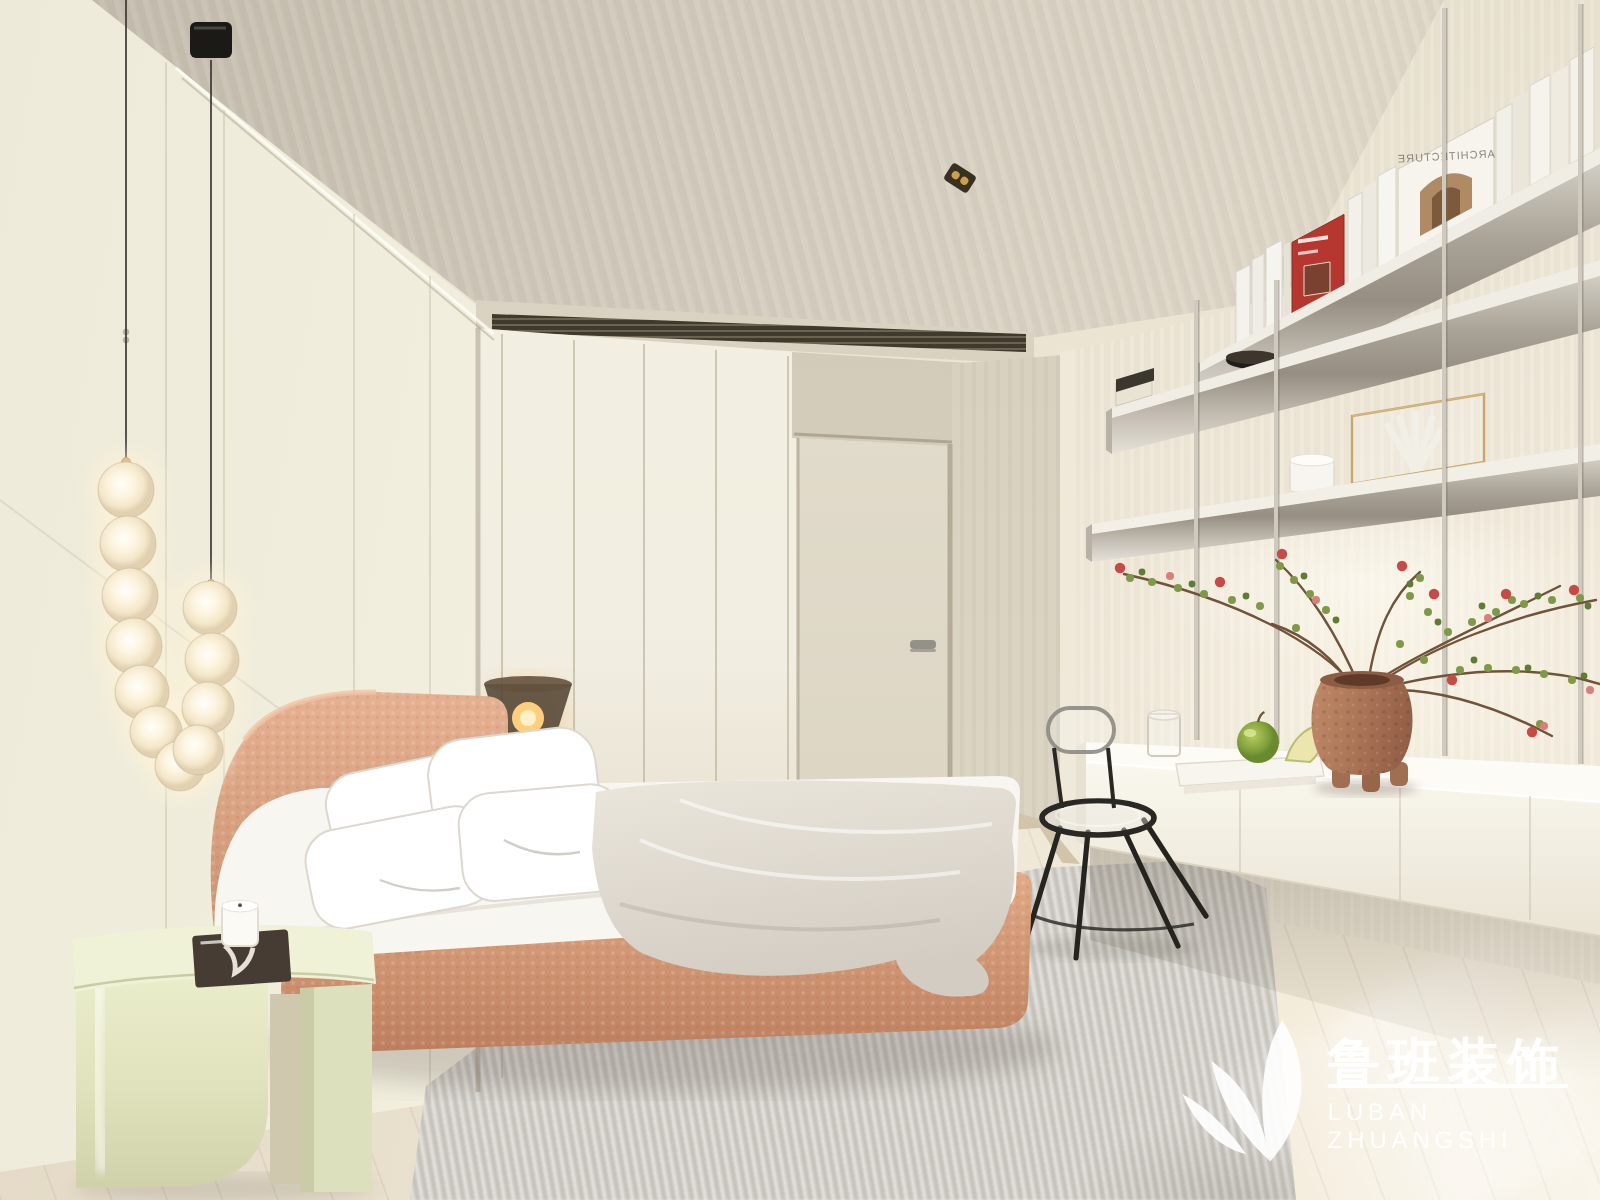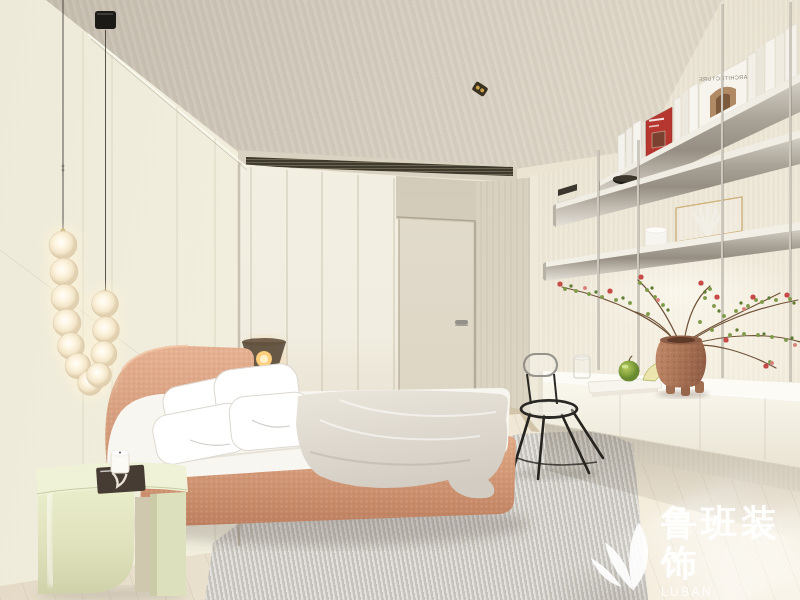--- a/index.html
+++ b/index.html
@@ -55,22 +55,22 @@
   .fl1{left:620px;top:492px;width:190px;height:120px;transform:rotate(-28deg);
        background:linear-gradient(90deg,transparent,rgba(255,255,255,.5),transparent);}
   .fl2{left:700px;top:515px;width:170px;height:100px;transform:rotate(-30deg);
        background:linear-gradient(90deg,transparent,rgba(255,255,255,.38),transparent);}
 
   .scene-svg{position:absolute;left:0;top:0;}
 
   .watermark{position:absolute;left:586px;top:503px;display:flex;align-items:center;gap:9px;
              color:rgba(255,255,255,.93);}
   .wm-icon{width:76px;height:88px;opacity:.92;}
-  .wm-cn{font-size:36px;font-weight:bold;letter-spacing:4px;line-height:1.1;
-         text-shadow:0 0 8px rgba(255,255,255,.25);}
+  .wm-cn{font-size:26px;font-weight:bold;letter-spacing:4px;line-height:1.1;
+         text-shadow:0 0 8px rgba(255,255,255,.25);text-decoration:underline;}
   .wm-en{font-size:12px;letter-spacing:2.4px;margin-top:3px;opacity:.95;}
 </style>
 </head>
 <body>
 
 <div class="stage">
 
   <div class="plane ceiling"></div>
   <div class="plane left-wall"></div>
   <div class="plane bulkhead"></div>

